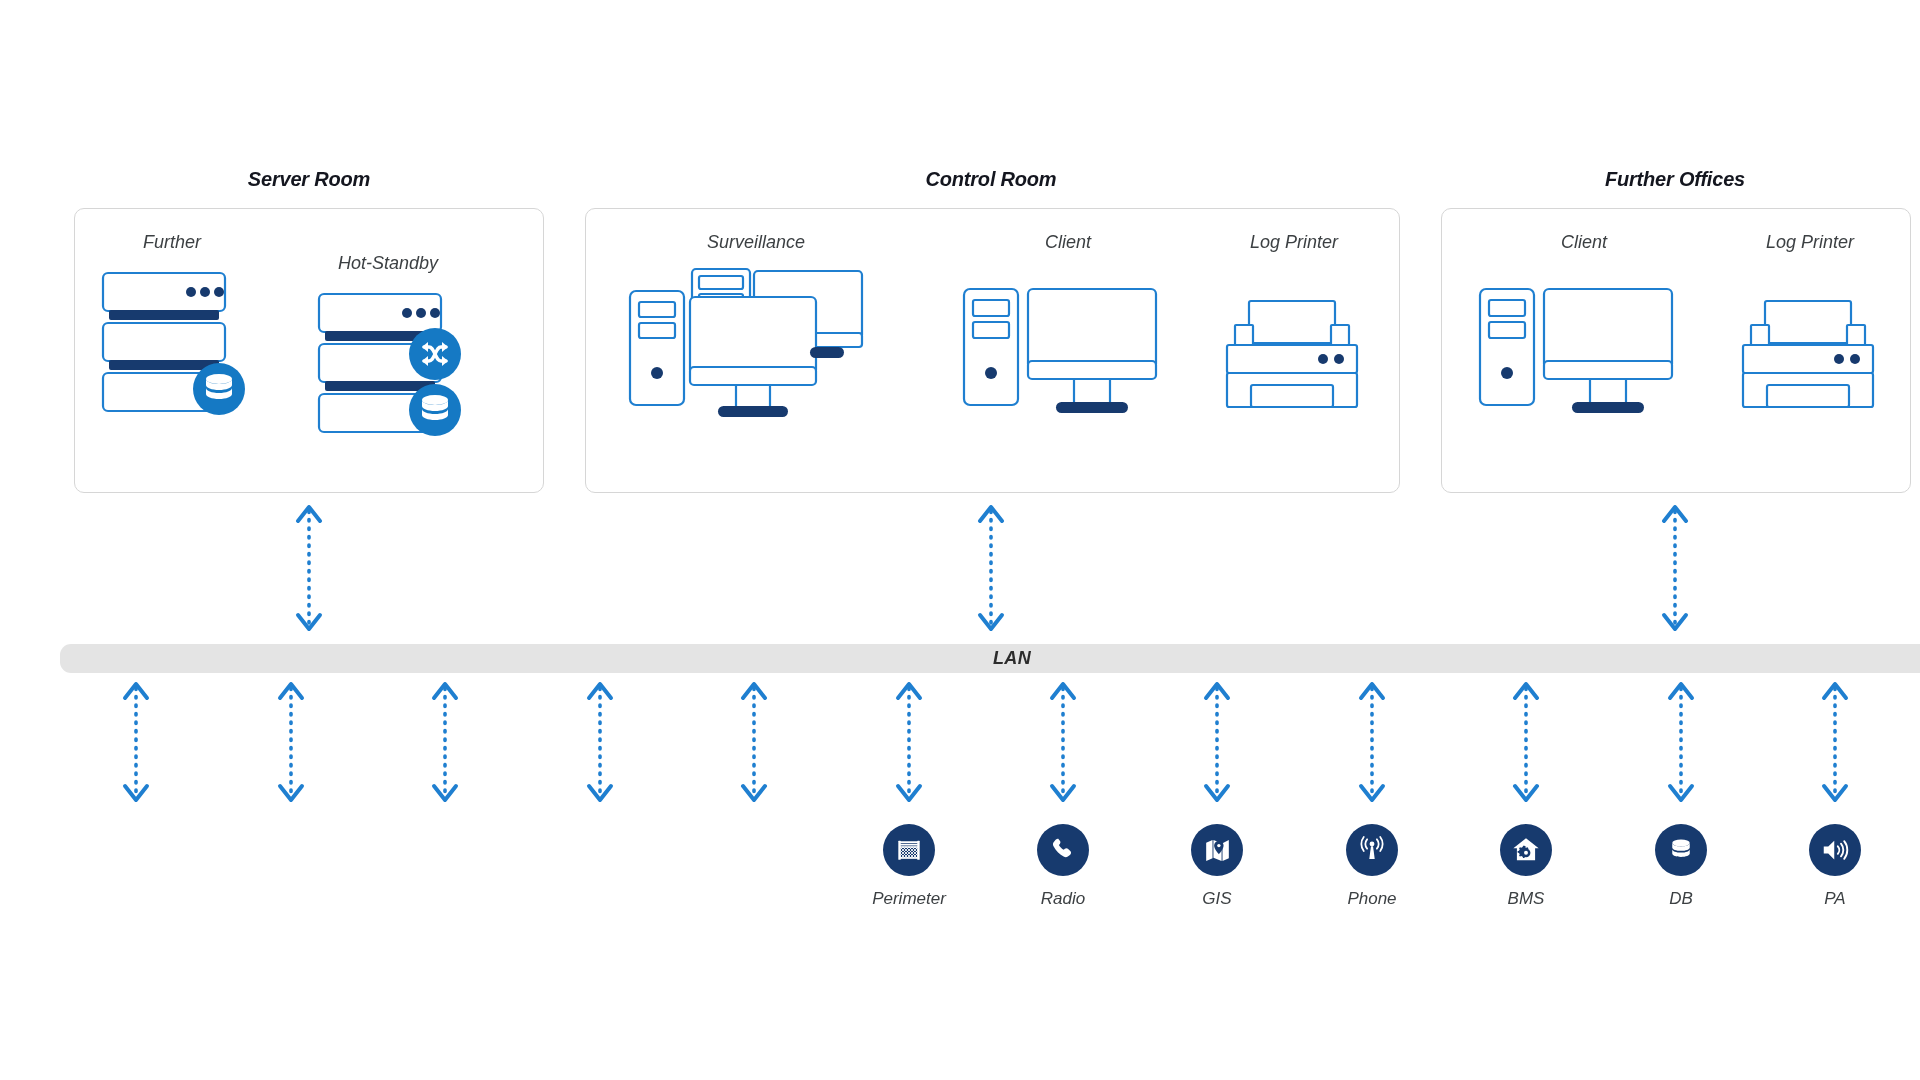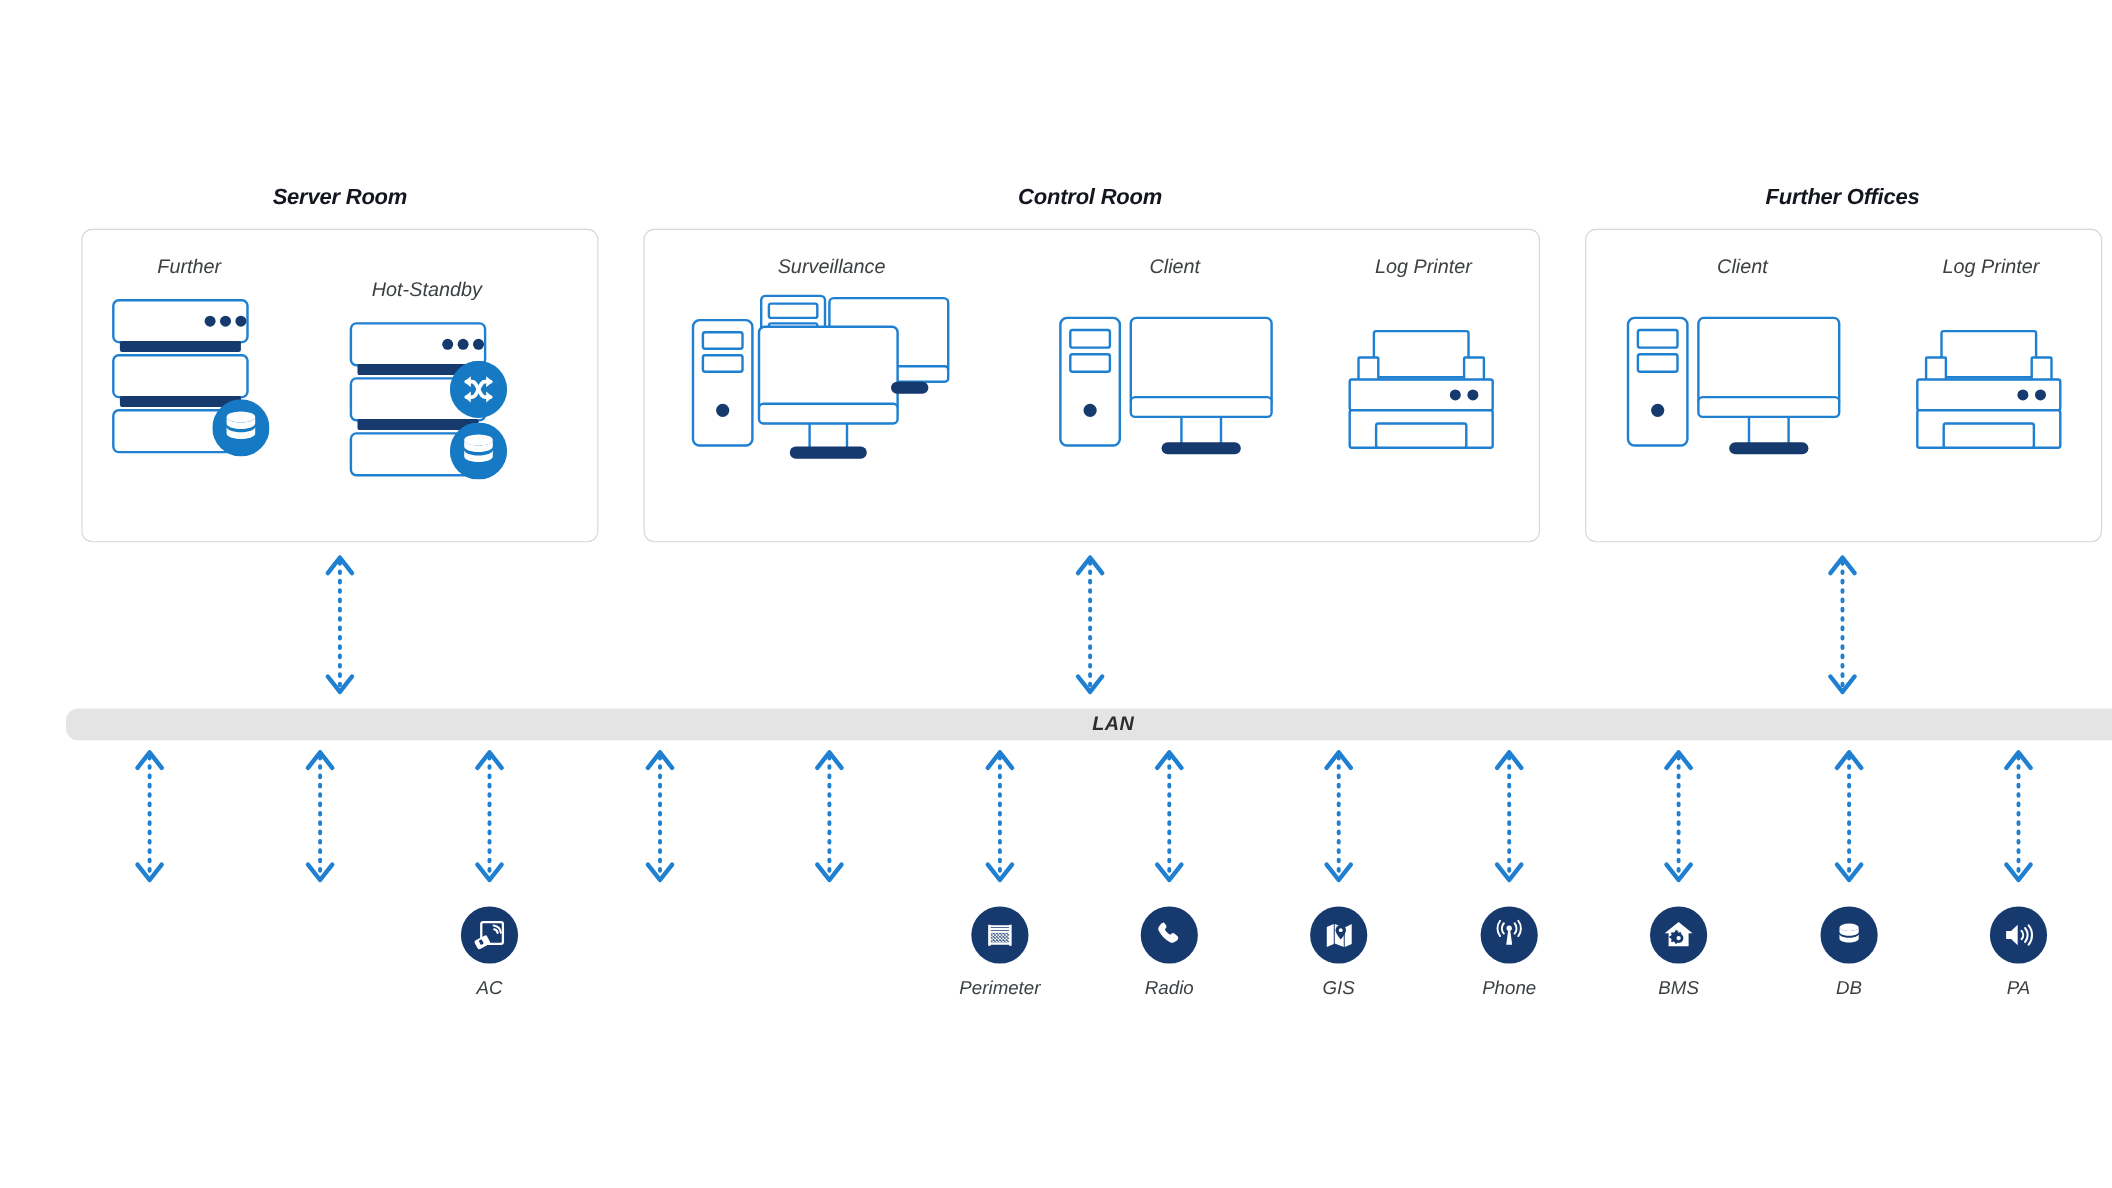--- a/index.html
+++ b/index.html
@@ -358,34 +358,20 @@
         <path d="M15 122L4 108M15 122L26 108" stroke="#1f7fd0" stroke-width="4" fill="none" stroke-linecap="round" stroke-linejoin="round"></path>
       </svg></div>
   <div class="conn" style="left:1823px;top:678px;"><svg width="30" height="130" viewBox="0 0 30 130">
         <path d="M15 6L4 20M15 6L26 20" stroke="#1f7fd0" stroke-width="4" fill="none" stroke-linecap="round" stroke-linejoin="round"></path>
         <line x1="15" y1="10" x2="15" y2="116" stroke="#1f7fd0" stroke-width="3.6" stroke-dasharray="1.5 7" stroke-linecap="round"></line>
         <path d="M15 122L4 108M15 122L26 108" stroke="#1f7fd0" stroke-width="4" fill="none" stroke-linecap="round" stroke-linejoin="round"></path>
       </svg></div>
 
 
 
-  <div class="svc" style="left:433px;top:824px;">
-    <div class="svc-circle">
-      <svg width="30" height="30" viewBox="0 0 32 32">
-        <rect x="8" y="3.5" width="21" height="21" rx="2" fill="none" stroke="#ffffff" stroke-width="2.2"></rect>
-        <g fill="none" stroke="#ffffff" stroke-width="2" stroke-linecap="round">
-          <path d="M20.5 10.5a4.5 4.5 0 013.4 3.6"></path>
-          <path d="M20 6.8a8.2 8.2 0 017 7"></path>
-        </g>
-        <rect x="2.2" y="18.4" width="13.6" height="9.4" rx="2" transform="rotate(-28 9 23)" fill="#ffffff"></rect>
-        <rect x="6.4" y="20.6" width="3.2" height="4.6" rx="0.6" transform="rotate(-28 8 23)" fill="#173a6e"></rect>
-      </svg>
-    </div>
-    <div class="svc-label">AC</div>
-  </div>
 
 
 
   <div class="svc" style="left:897px;top:824px;">
     <div class="svc-circle">
       <svg width="30" height="30" viewBox="0 0 32 32">
         <defs>
           <pattern id="mesh" width="3.2" height="3.2" patternUnits="userSpaceOnUse">
             <path d="M0 0l3.2 3.2M3.2 0L0 3.2" stroke="#ffffff" stroke-width="0.9"></path>
           </pattern>

